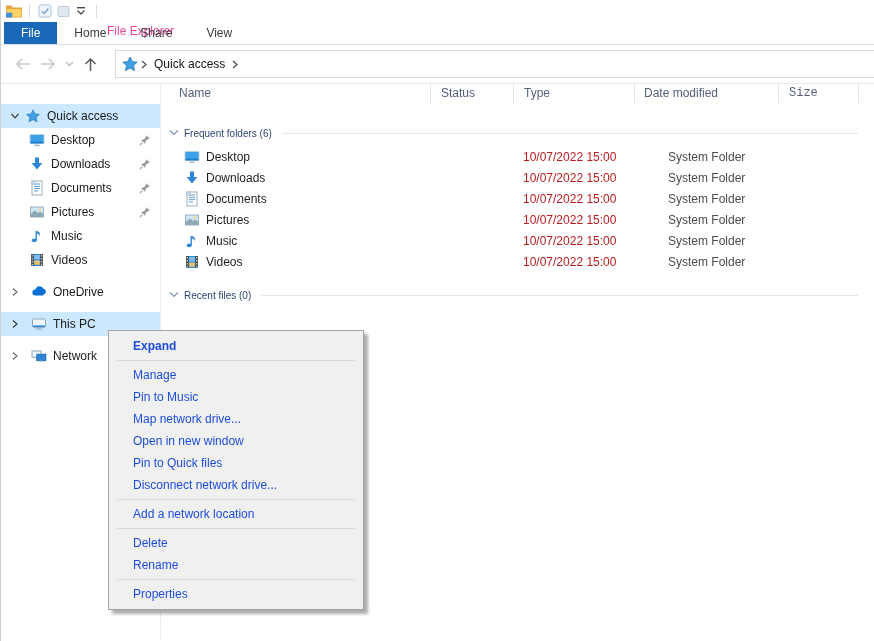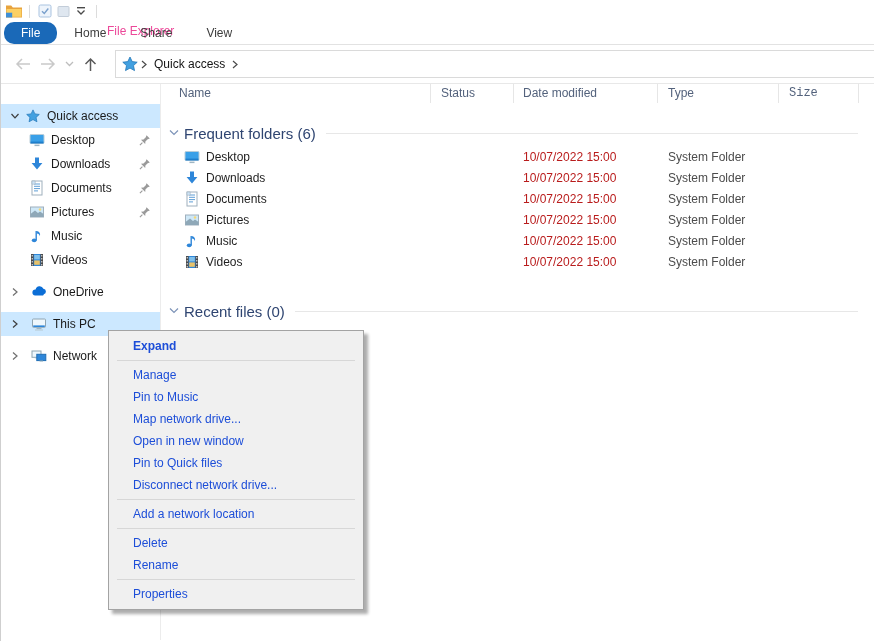--- a/index.html
+++ b/index.html
@@ -9,21 +9,21 @@
 
   
   .titlebar { height:22px; display:flex; align-items:center; padding-left:4px; background:#fff; }
   .titlebar .qsep { width:1px; height:13px; background:#dcdcdc; margin:0 6px; }
   .qat-btn { width:18px; height:18px; display:flex; align-items:center; justify-content:center; }
   .title-text { margin-left:4px; color:#ec4899;margin-top:40px; }
 
   
   .tabs { height:23px; display:flex; align-items:stretch; border-bottom:1px solid #e2e2e2; background:#fff; }
   .tab { padding:0 17px; line-height:22px; color:#3c3c3c; }
-  .tab.active { background:#1a69b8; color:#fff; margin-left:3px;border-radius:10px; }
+  .tab.active { background:#1a69b8; color:#fff; margin-left:3px; }
 
   
   .navbar { height:39px; display:flex; align-items:center; border-bottom:1px solid #e8e8e8; background:#fff; }
   .navbtn { width:26px; height:26px; display:flex; align-items:center; justify-content:center; }
   .navbtn.back { margin-left:8px; }
   .navbtn.recent { width:16px; }
   .addressbar { flex:1; height:28px; margin-left:12px; border:1px solid #dadada; border-right:none; display:flex; align-items:center; padding:0 6px; background:#fff; }
   .crumb-label { margin:0 4px; color:#141414; }
   .crumb-chev { display:flex; align-items:center; padding:0 3px; }
 
@@ -46,22 +46,22 @@
   
   .content { flex:1; overflow:hidden; }
   .colheaders { display:flex; height:30px; align-items:flex-start; color:#53627c; }
   .ch { height:19px; line-height:19px; border-right:1px solid #e6e6e6; }
   .ch.name { width:270px; padding-left:18px; }
   .ch.status { width:83px; padding-left:10px; }
   .ch.date { width:144px; padding-left:9px; }
   .ch.type { width:121px; padding-left:10px; }
   .ch.size { width:80px; padding-left:10px;font-family:Liberation Mono, monospace; }
 
-  .group-header { display:flex; align-items:center; height:22px; margin:8px 0 2px 0; padding-left:8px; color:#2f4571; font-size:15px; }
-  .group-header.recent { margin-top:28px; }
+  .group-header { display:flex; align-items:center; height:22px; margin:8px 0 2px 0; padding-left:8px; color:#2f4571; font-size:10px; }
+  .group-header.recent { margin-top:12px; }
   .gh-chev { display:flex; align-items:center; margin-right:5px; }
   .gh-line { flex:1; border-top:1px solid #e7e7e7; margin-left:10px; margin-right:16px; }
 
   .frow { display:flex; align-items:center; height:21px; }
   .fc-name { width:270px; display:flex; align-items:center; padding-left:23px; }
   .fc-name .fi { width:16px; height:16px; display:flex; align-items:center; justify-content:center; }
   .fc-name .ft { margin-left:6px; color:#1e1e1e; }
   .fc-status { width:83px; }
   .fc-date { width:144px; padding-left:9px; color:#b91c1c; }
   .fc-type { width:121px; padding-left:10px; color:#4c4c4c; }
@@ -327,22 +327,22 @@
         <span class="sn-label">Network</span>
       </div>
 
     </div>
 
     <div class="content">
 
       <div class="colheaders">
         <div class="ch name">Name</div>
         <div class="ch status">Status</div>
+        <div class="ch type">Type</div>
         <div class="ch date">Date modified</div>
-        <div class="ch type">Type</div>
         <div class="ch size">Size</div>
       </div>
 
       <div class="group-header">
         <span class="gh-chev">
           <svg width="10" height="8" viewBox="0 0 10 8">
               <path d="M1 1.5 L5 5.5 L9 1.5" stroke="#7d93b8" stroke-width="1.2" fill="none"></path>
             </svg>
         </span>
         <span>Frequent folders (6)</span>

